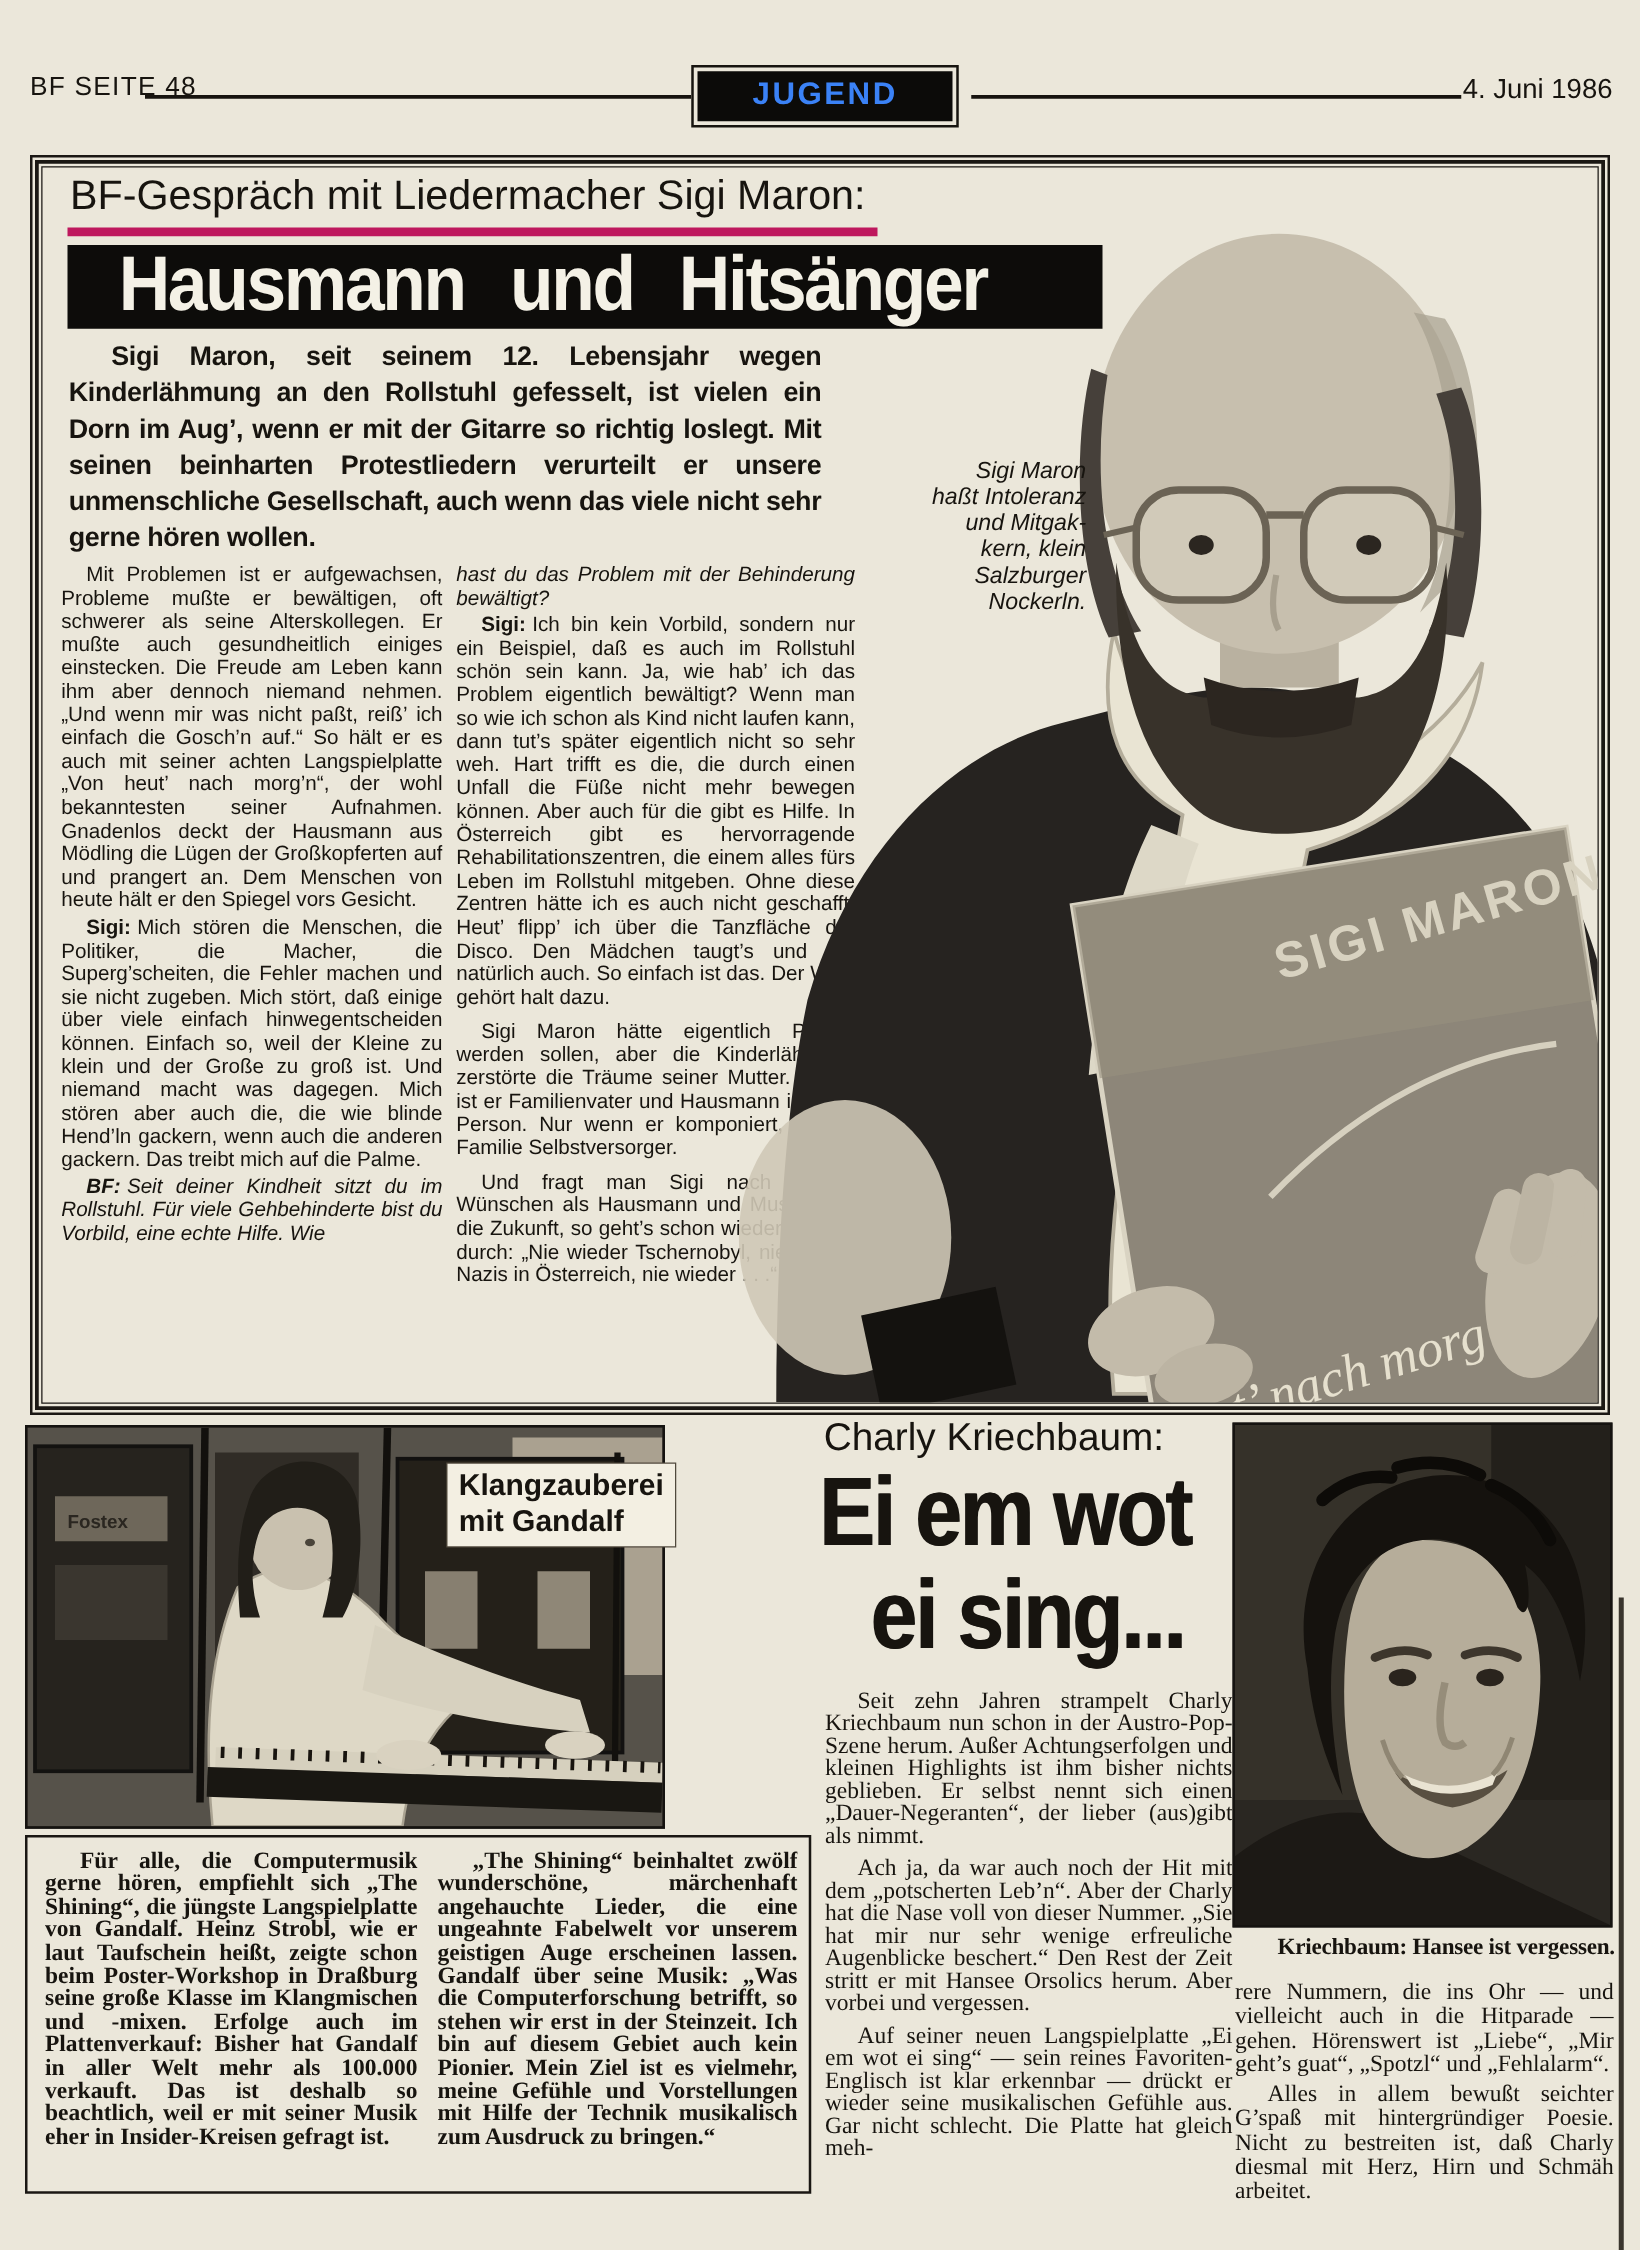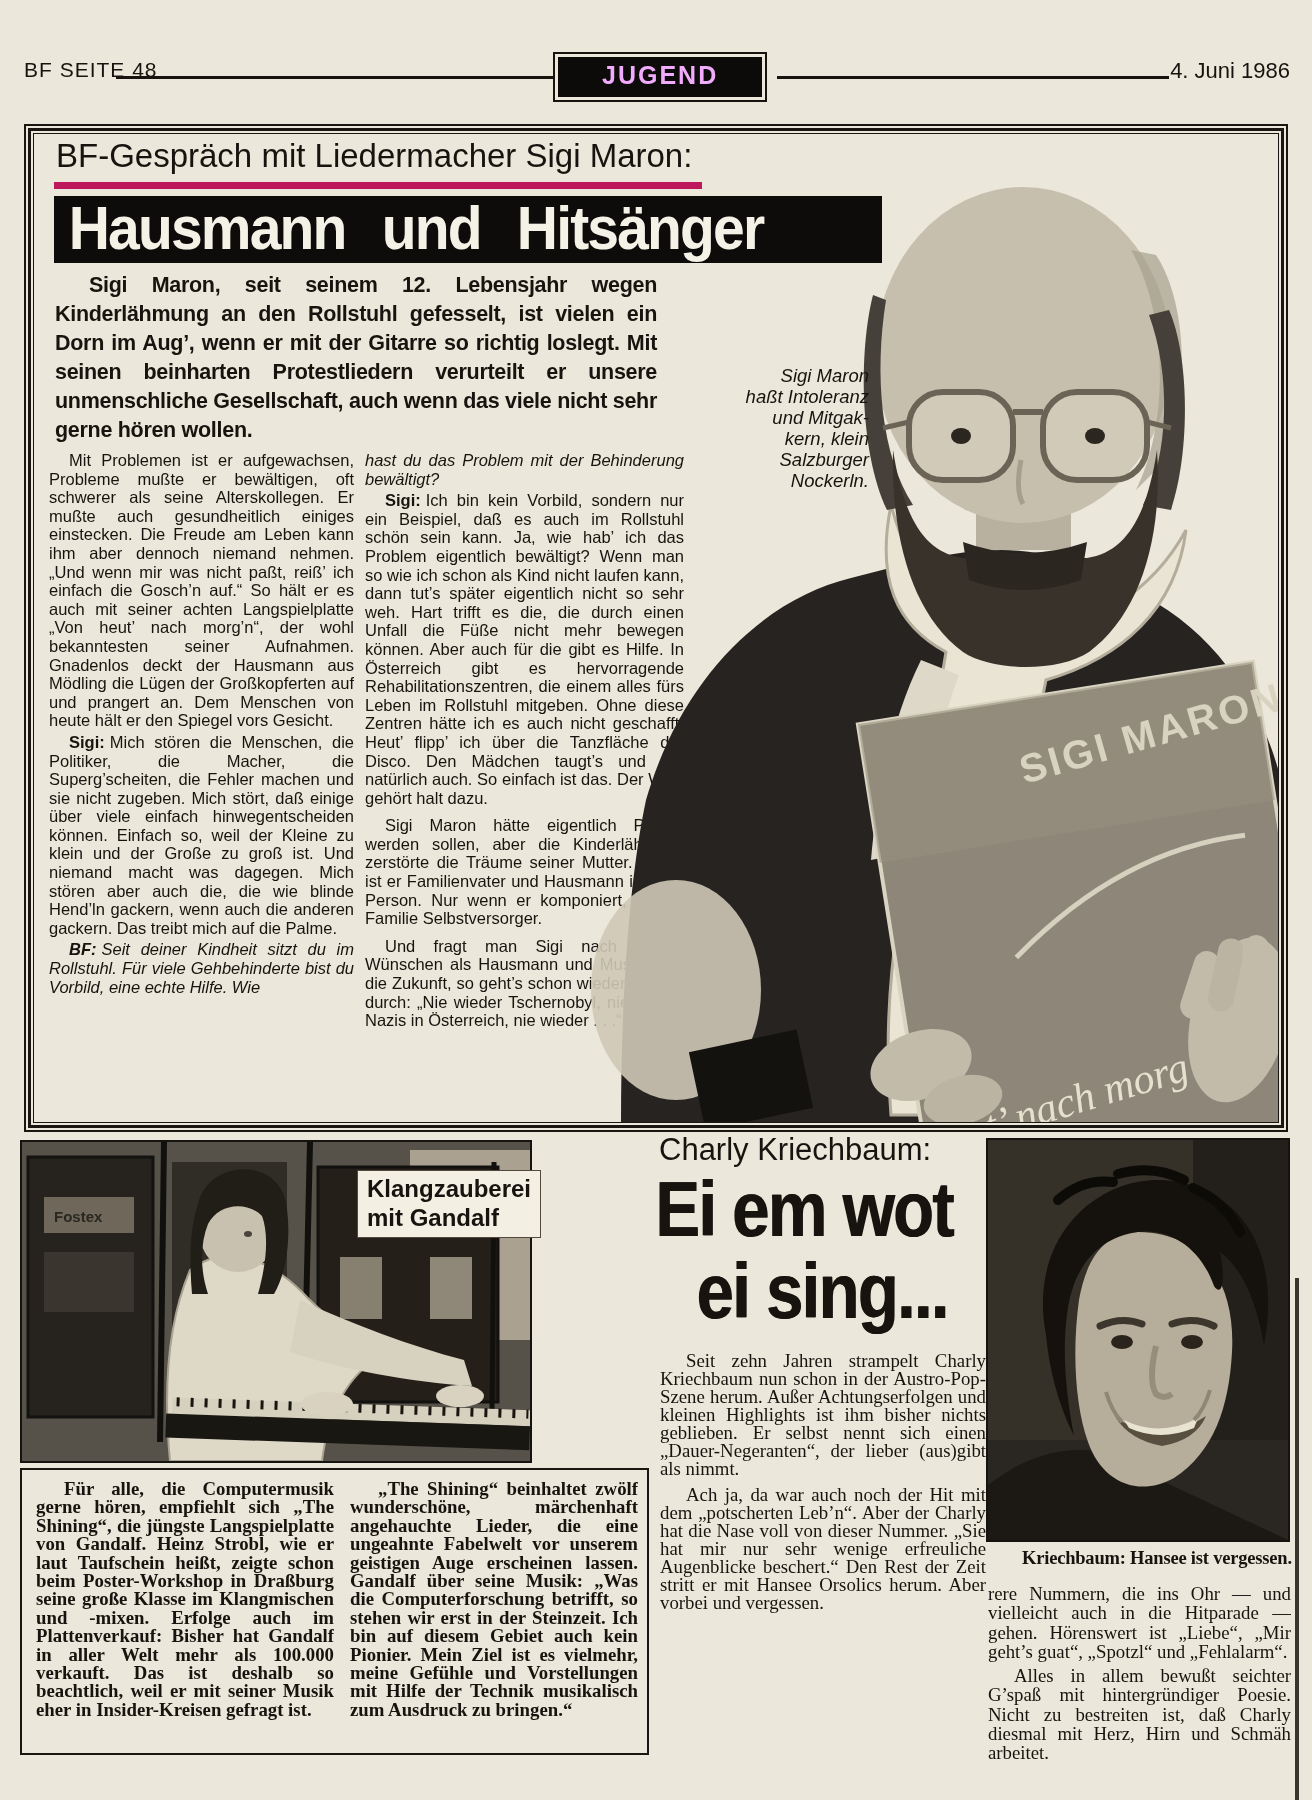--- a/index.html
+++ b/index.html
@@ -5,32 +5,32 @@
   *{box-sizing:border-box;margin:0;padding:0;}
   html,body{background:#c8c4b8;}
   #page{position:relative;width:1312px;height:1800px;background:#ebe7da;overflow:hidden;
         font-family:"Liberation Sans",sans-serif;color:#17140f;}
   .abs{position:absolute;}
 
   
   #mast-left{left:24px;top:58px;font-size:21px;letter-spacing:1px;}
   #rule-left{left:116px;top:76px;width:437px;height:3px;background:#17140f;}
   #jugend-outer{left:553px;top:52px;border:2px solid #17140f;padding:3px;background:#ebe7da;}
-  #jugend-inner{background:#0c0b09;color:#f0abfc;font-weight:bold;font-size:25px;
+  #jugend-inner{background:#0c0b09;color:#3b82f6;font-weight:bold;font-size:25px;
                 letter-spacing:2px;padding:4px 44px 7px 44px;}
   #rule-right{left:777px;top:76px;width:392px;height:3px;background:#17140f;}
   #mast-date{left:1170px;top:58px;width:120px;font-size:22px;text-align:right;}
 
   
   #mainbox{left:24px;top:124px;width:1264px;height:1008px;border:2px solid #1a1713;}
   #mb2{position:absolute;inset:2px;border:3px solid #1a1713;}
   #mb3{position:absolute;inset:2px;border:1px solid #1a1713;overflow:hidden;}
 
   #kicker{left:20px;top:3px;font-size:33px;padding:0 10px 7px 2px;border-bottom:7px solid #be185d;}
-  #hbar{left:20px;top:62px;width:828px;height:67px;background:#0d0c0a;overflow:hidden;}
+  #hbar{left:20px;top:62px;width:828px;height:67px;background:#0d0c0a;overflow:hidden;text-align:center;}
   #hbar span{display:block;white-space:nowrap;color:#f4f1e6;font-weight:bold;font-size:62px;
              line-height:64px;letter-spacing:-2px;word-spacing:24px;padding-left:16px;
              transform:scaleX(0.92);transform-origin:0 50%;}
   #lead{left:21px;top:137px;width:602px;font-weight:bold;font-size:21.5px;line-height:29px;
         text-align:justify;text-indent:34px;letter-spacing:-0.3px;}
 
   .bodycol{font-size:16.5px;line-height:18.6px;text-align:justify;}
   #col1{left:15px;top:317px;width:305px;height:675px;overflow:hidden;}
   #col2{left:331px;top:317px;width:319px;height:675px;overflow:hidden;}
   .bp{text-indent:20px;margin-bottom:3px;}
@@ -216,20 +216,21 @@
   </div>
 
   <div class="abs" id="k-kicker">Charly Kriechbaum:</div>
   <div class="abs" id="k-headline">
     <div>Ei em wot</div>
     <div>ei sing...</div>
   </div>
   <div class="abs" id="k-mid">
     <p>Seit zehn Jahren strampelt Charly Kriechbaum nun schon in der Austro-Pop-Szene herum. Außer Achtungserfolgen und kleinen Highlights ist ihm bisher nichts geblieben. Er selbst nennt sich einen „Dauer-Negeranten“, der lieber (aus)gibt als nimmt.</p>
     <p>Ach ja, da war auch noch der Hit mit dem „potscherten Leb’n“. Aber der Charly hat die Nase voll von dieser Nummer. „Sie hat mir nur sehr wenige erfreuliche Augenblicke beschert.“ Den Rest der Zeit stritt er mit Hansee Orsolics herum. Aber vorbei und vergessen.</p>
+    <p>Auf seiner neuen Langspielplatte „Ei em wot ei sing“ — sein reines Favoriten-Englisch ist klar erkennbar — drückt er wieder seine musikalischen Gefühle aus. Gar nicht schlecht. Die Platte hat gleich meh-</p>
   </div>
 
   <div class="abs photo-frame" id="k-photo">
     <svg viewBox="0 0 300 400" width="300" height="400" xmlns="http://www.w3.org/2000/svg">
       <rect width="300" height="400" fill="#353129"></rect>
       <rect x="205" width="95" height="400" fill="#23201b"></rect>
       <rect y="300" width="300" height="100" fill="#2a2722"></rect>
       <path d="M0,345 C55,302 115,300 155,332 L300,400 L0,400 Z" fill="#1c1915"></path>
       <path d="M150,92 C212,92 248,140 244,212 C241,267 226,312 186,338 C150,358 114,342 100,302 C87,266 84,210 91,160 C99,114 120,92 150,92 Z" fill="#b6ad9a"></path>
       <path d="M58,195 C38,92 118,28 190,42 C262,56 292,122 276,205 C269,162 254,128 232,112 C238,140 234,158 226,146 C212,106 180,88 150,92 C110,97 84,128 79,175 C74,212 78,255 86,296 C70,264 61,228 58,195 Z" fill="#15120e"></path>

